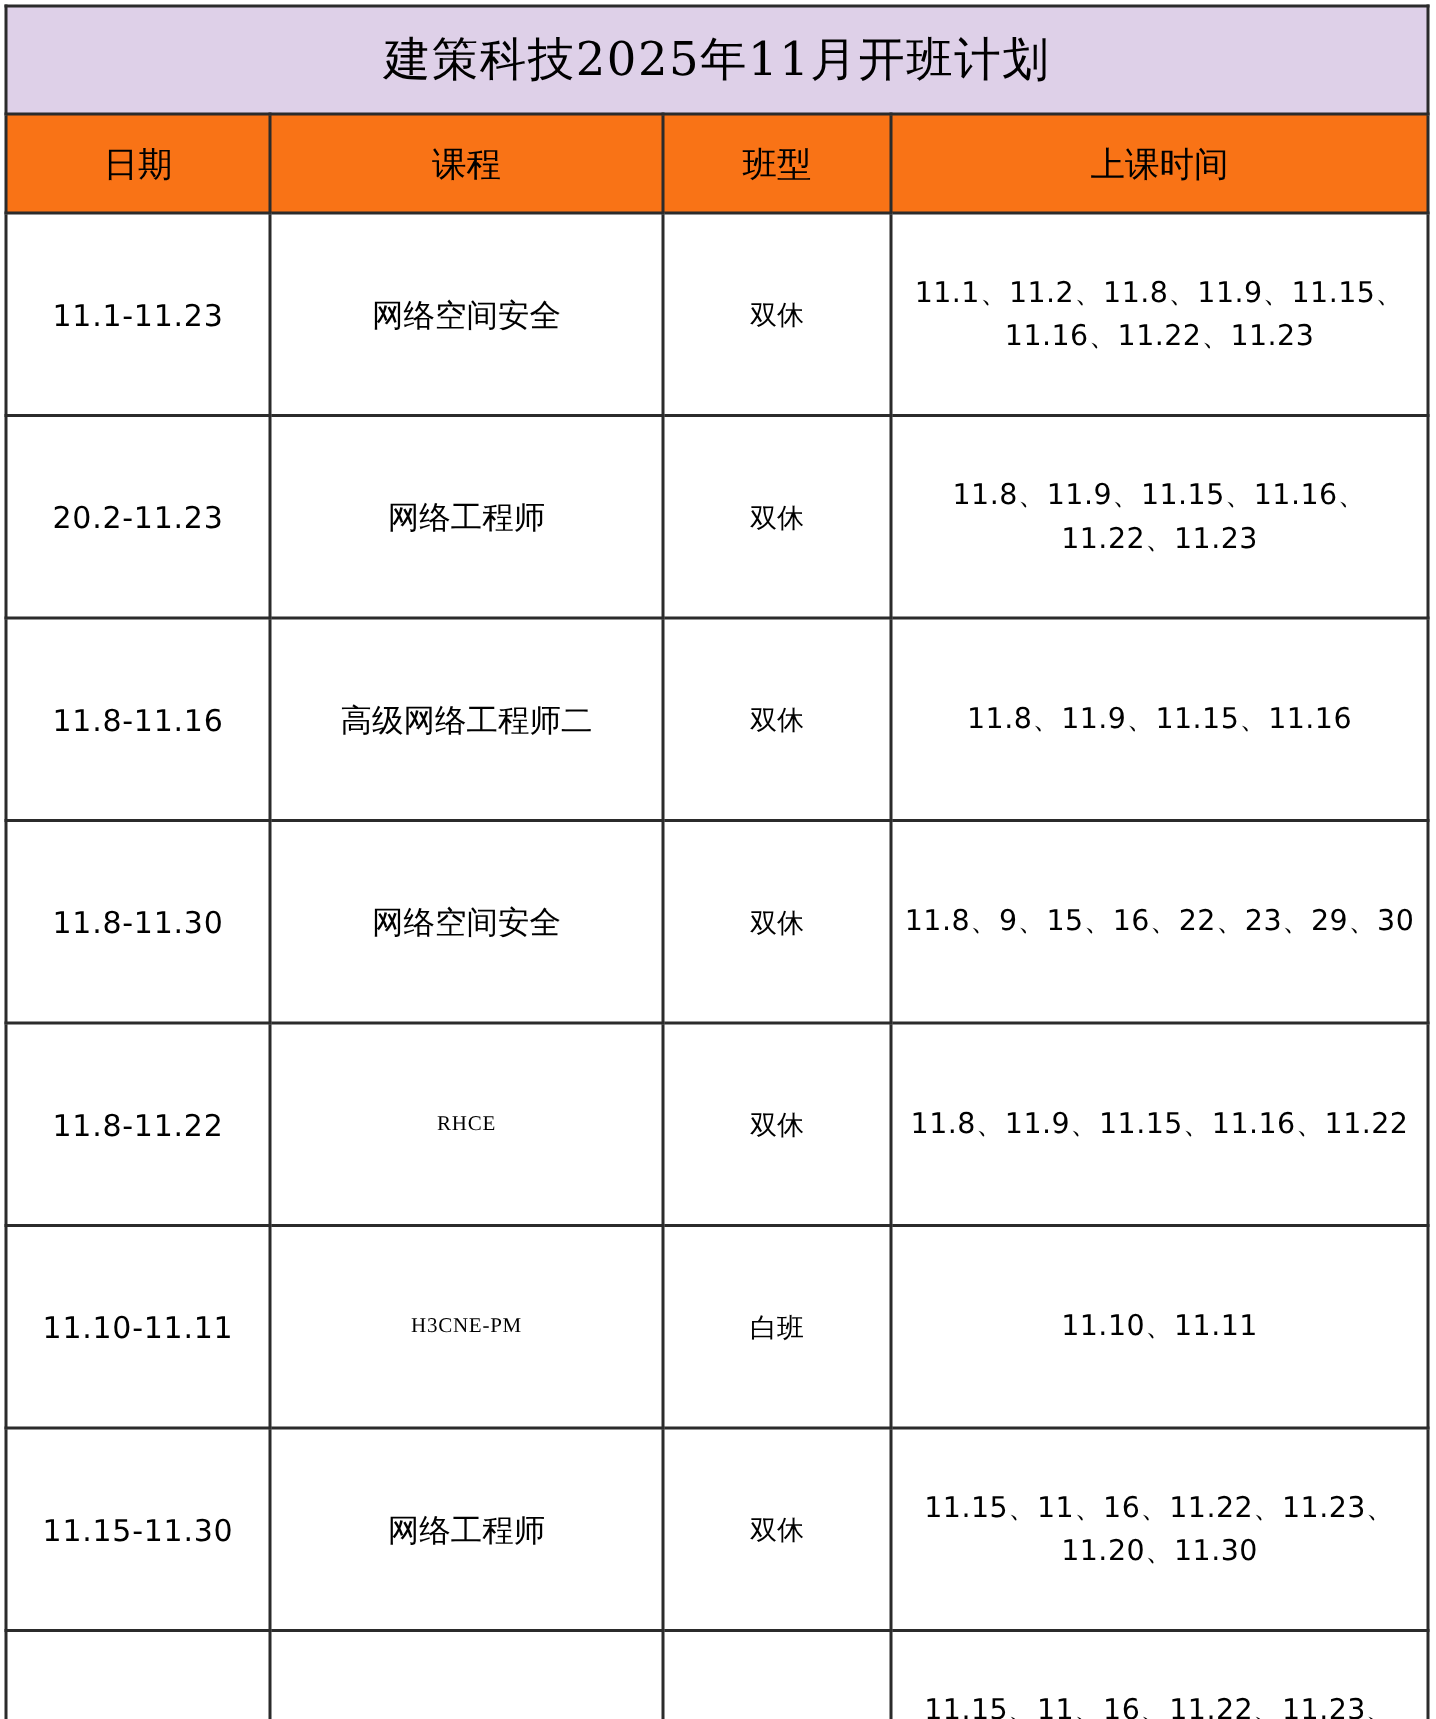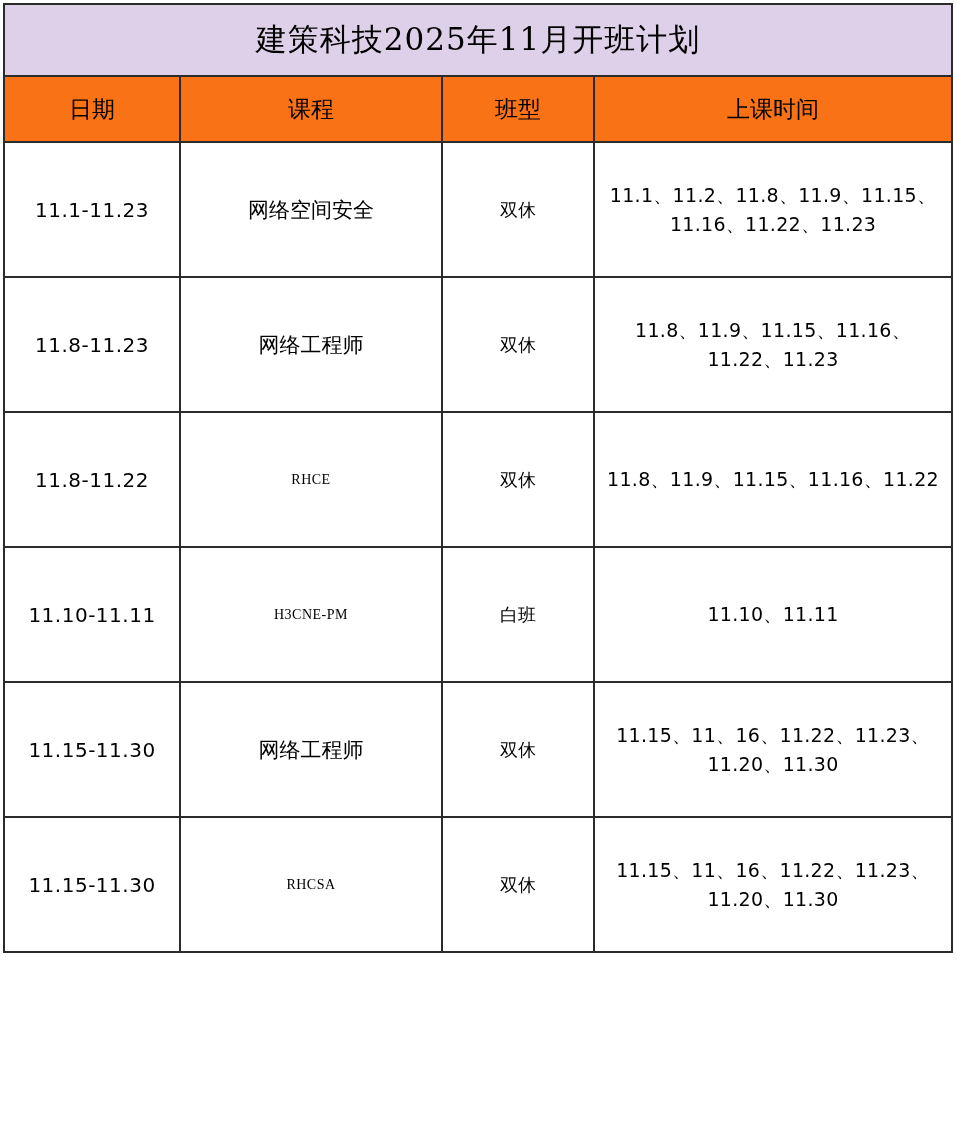--- a/index.html
+++ b/index.html
@@ -99,24 +99,36 @@
         <td class="head-cell">上课时间</td>
       </tr>
 
       <tr class="body-row">
         <td class="cell-date">11.1-11.23</td>
         <td class="cell-course">网络空间安全</td>
         <td class="cell-type">双休</td>
         <td class="cell-time">11.1、11.2、11.8、11.9、11.15、11.16、11.22、11.23</td>
       </tr>
       <tr class="body-row">
-        <td class="cell-date">11.8-11.23</td>
+        <td class="cell-date">20.2-11.23</td>
         <td class="cell-course">网络工程师</td>
         <td class="cell-type">双休</td>
         <td class="cell-time">11.8、11.9、11.15、11.16、11.22、11.23</td>
+      </tr>
+      <tr class="body-row">
+        <td class="cell-date">11.8-11.16</td>
+        <td class="cell-course">高级网络工程师二</td>
+        <td class="cell-type">双休</td>
+        <td class="cell-time">11.8、11.9、11.15、11.16</td>
+      </tr>
+      <tr class="body-row">
+        <td class="cell-date">11.8-11.30</td>
+        <td class="cell-course">网络空间安全</td>
+        <td class="cell-type">双休</td>
+        <td class="cell-time">11.8、9、15、16、22、23、29、30</td>
       </tr>
       <tr class="body-row">
         <td class="cell-date">11.8-11.22</td>
         <td class="cell-course latin">RHCE</td>
         <td class="cell-type">双休</td>
         <td class="cell-time">11.8、11.9、11.15、11.16、11.22</td>
       </tr>
       <tr class="body-row">
         <td class="cell-date">11.10-11.11</td>
         <td class="cell-course latin">H3CNE-PM</td>

